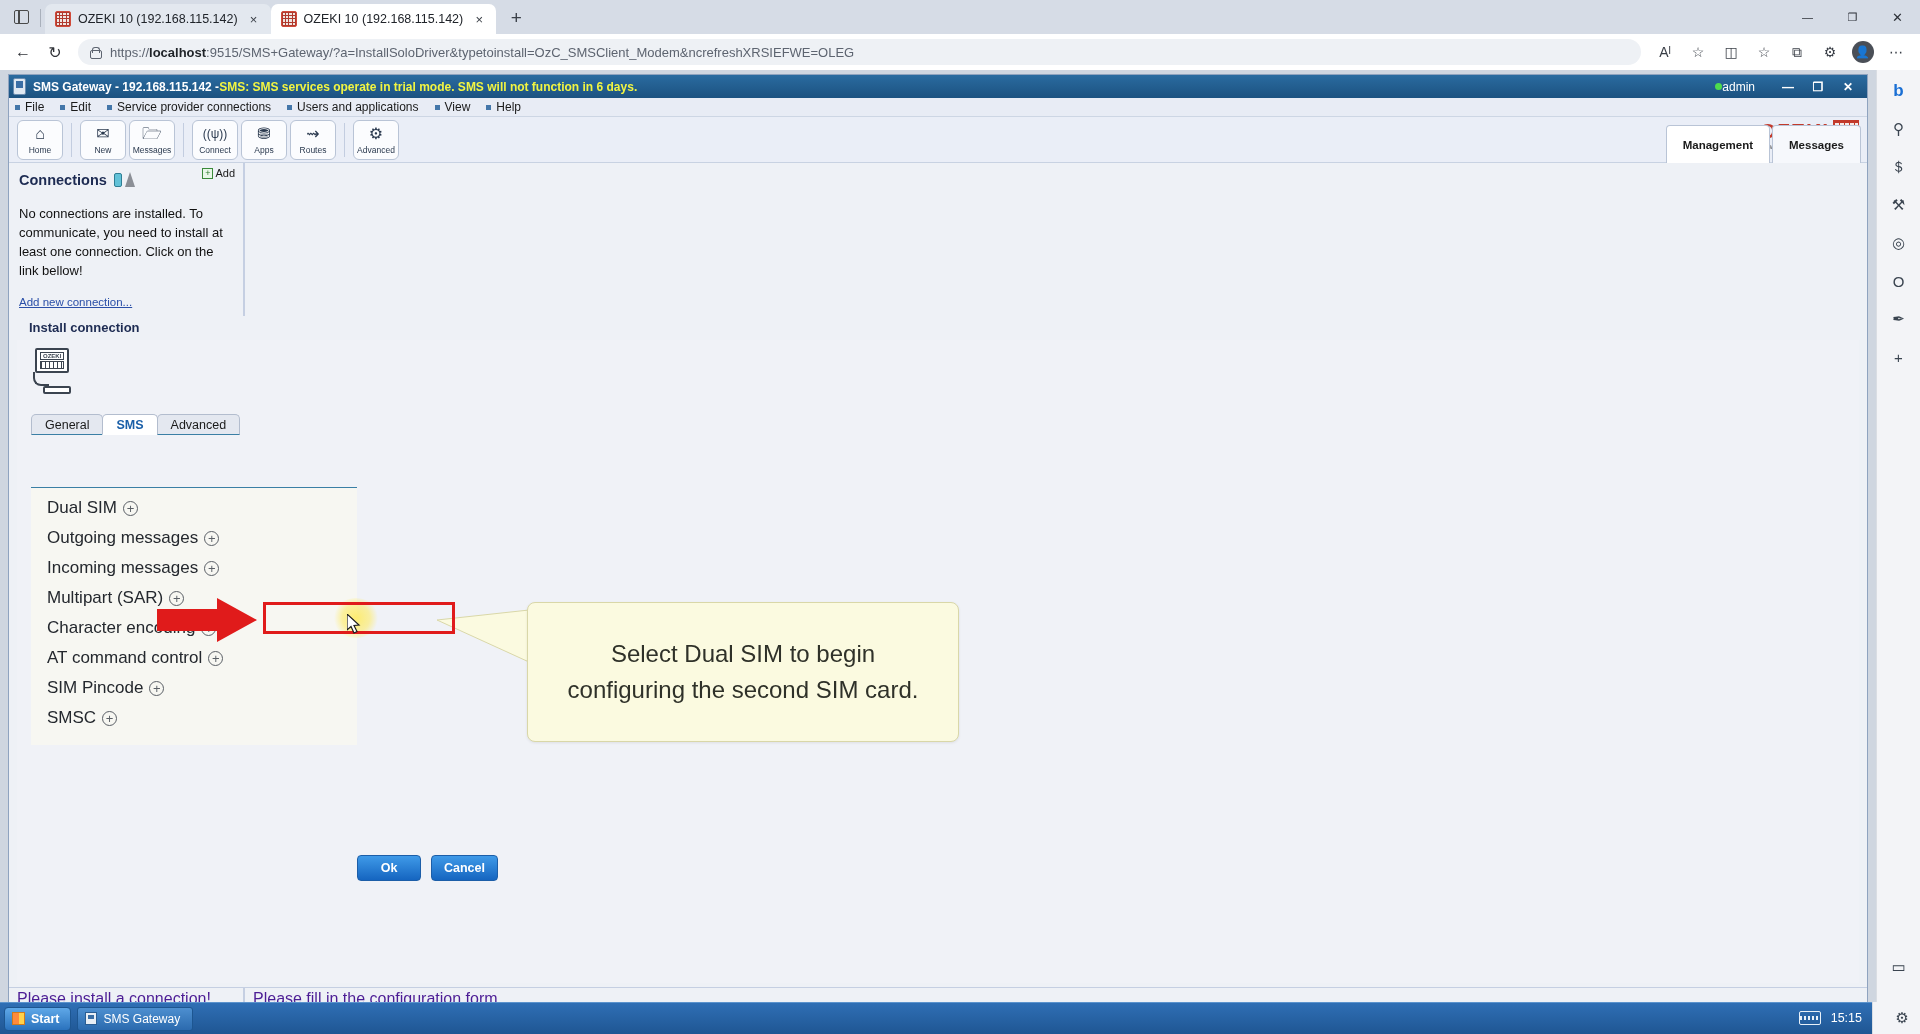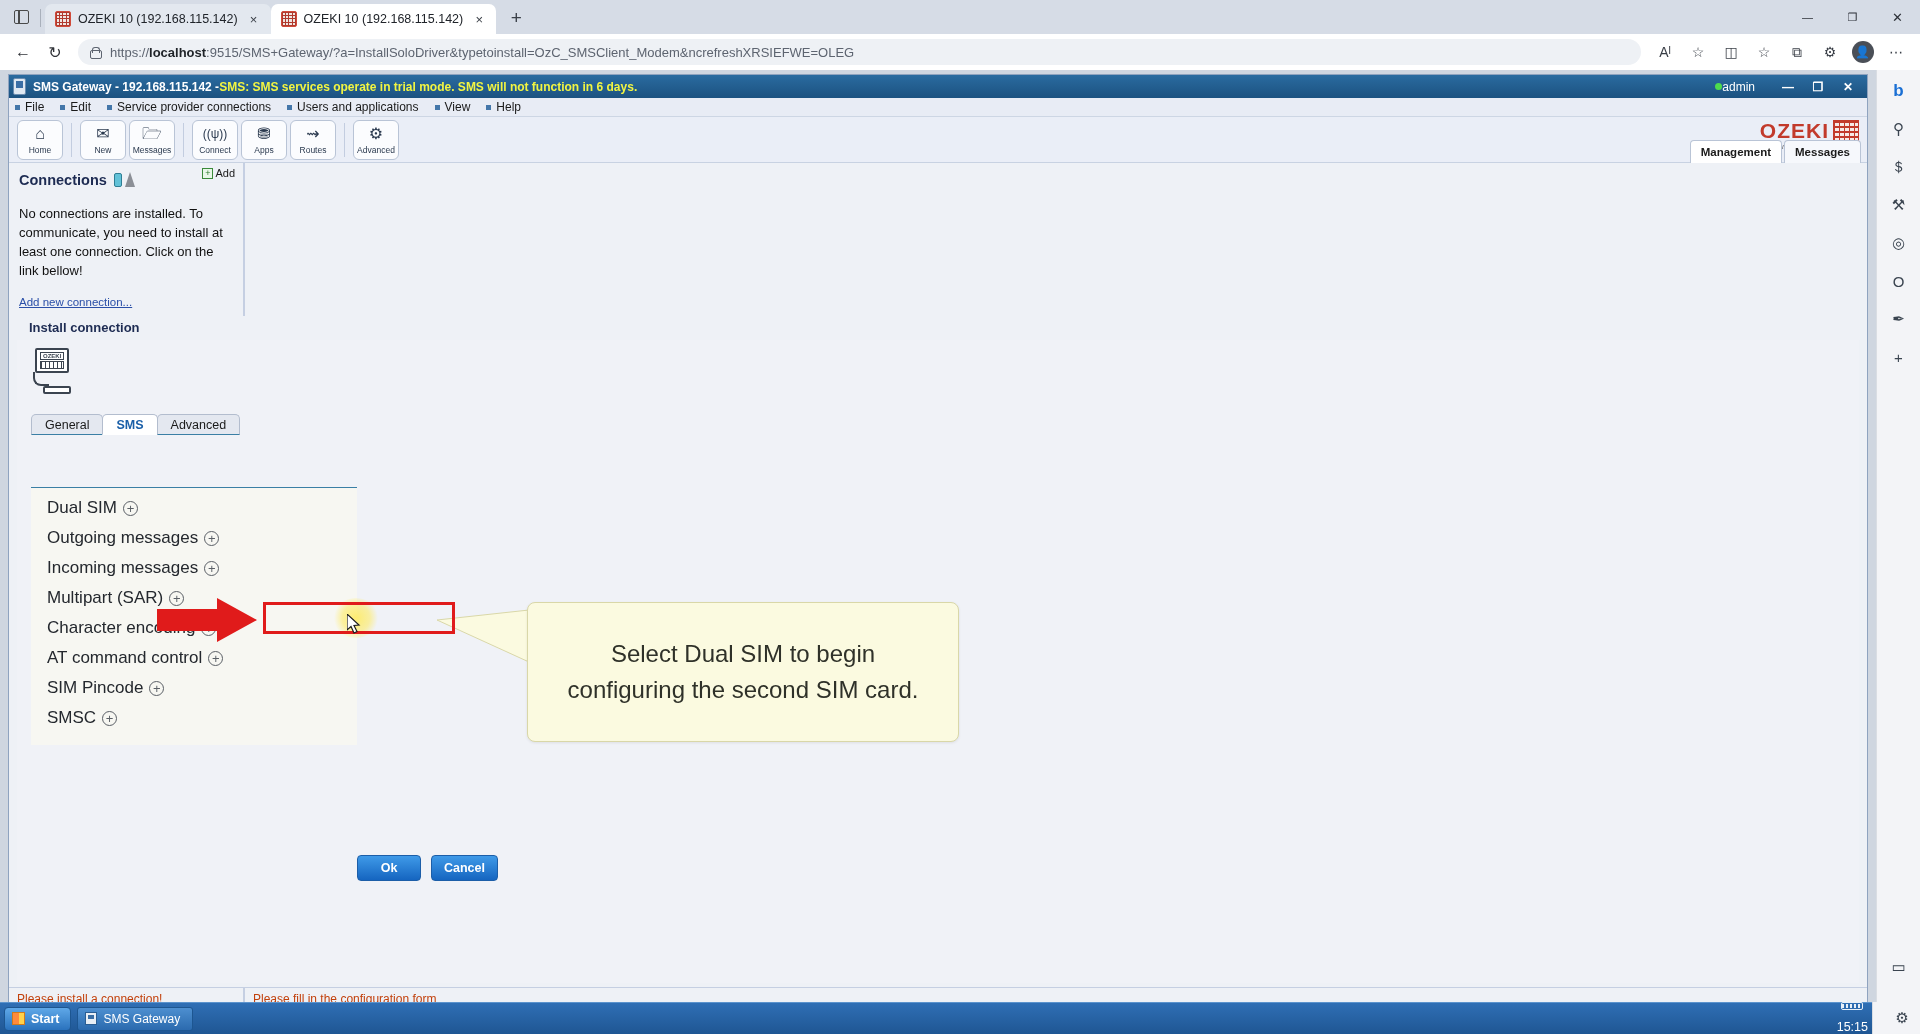--- a/index.html
+++ b/index.html
@@ -144,21 +144,21 @@
   .tbtn {
     width: 46px; height: 40px; background: #fbfcfe; border: 1px solid #b9c4d6; border-radius: 6px;
     display: flex; flex-direction: column; align-items: center; justify-content: center; gap: 1px;
   }
   .tbtn .glyph { font-size: 16px; line-height: 16px; color: #2b3a4f; height: 19px; display: flex; align-items: center; }
   .tbtn .lbl { font-size: 8.5px; color: #2b3a4f; }
   .tdiv { width: 1px; height: 34px; background: #c3cde0; margin: 0 5px; }
 
   .mgmt-tabs { position: absolute; right: 6px; bottom: -1px; display: flex; align-items: flex-end; gap: 2px; }
   .mgmt-tab {
-    height: 23px; padding: 0 10px; background: #f6f8fc; border: 1px solid #b9c4d6;
+    height: 38px; padding: 0 16px; background: #f6f8fc; border: 1px solid #b9c4d6;
     border-bottom: none; border-radius: 4px 4px 0 0; font-size: 11.5px; font-weight: bold;
     color: #1a1a1a; display: flex; align-items: center;
   }
   .mgmt-tab.sel { background: #ffffff; }
 
   .ozeki-logo { position: absolute; right: 8px; top: 3px; display: flex; align-items: flex-start; gap: 4px; }
   .ozeki-logo .txt { display: flex; flex-direction: column; align-items: flex-end; line-height: 1; }
   .ozeki-logo .big { font-size: 21px; font-weight: bold; color: #c23a2b; letter-spacing: 1px; }
   .ozeki-logo .small { font-size: 7.5px; color: #555; margin-top: 2px; }
   .ozeki-logo .grid {
@@ -282,21 +282,21 @@
     width: 64px; height: 26px; border-radius: 4px; border: 1px solid #1c5ea8;
     background: linear-gradient(#3f9ae8, #1565c0);
     color: #fff; font-size: 12.5px; font-weight: bold;
     display: flex; align-items: center; justify-content: center;
   }
   .btn.wide { width: 67px; }
 
   .statusbar {
     position: absolute; left: 0; right: 0; bottom: 0; height: 22px;
     background: #eef1f6; border-top: 1px solid #c5cfe2; display: flex; align-items: center;
-    font-size: 12px; color: #c2410c;
+    font-size: 16px; color: #4c1d95;
   }
   .sb-left { width: 236px; padding-left: 8px; border-right: 2px solid #c5cfe2; height: 100%; display: flex; align-items: center; }
   .sb-right { padding-left: 8px; }
 
   
   .taskbar {
     position: absolute; left: 0; right: 0; bottom: 0; height: 32px;
     background: linear-gradient(#2f6fb5, #1f5693); display: flex; align-items: center;
     padding: 0 4px; border-top: 1px solid #5b93cd;
   }
@@ -320,21 +320,21 @@
   }
   .taskitem .ti {
     width: 12px; height: 13px; background: #e8eef5; border: 1px solid #2a5d93;
     position: relative;
   }
   .taskitem .ti::after {
     content: ""; position: absolute; left: 2px; top: 2px; right: 2px; height: 4px; background: #3a6ea5;
   }
   .tray {
     position: absolute; right: 48px; bottom: 0; height: 32px; display: flex; align-items: center;
-    gap: 10px; color: #fff; font-size: 12.5px; padding-right: 4px; flex-direction: column;
+    gap: 10px; color: #fff; font-size: 12.5px; padding-right: 10px;
   }
   .kbd-ico {
     width: 22px; height: 14px; border: 1.4px solid #e8f0f8; border-radius: 2px;
     background: repeating-linear-gradient(to right, #e8f0f8 0 1.6px, transparent 1.6px 4px);
     background-size: 100% 4px; background-repeat: no-repeat; background-position: center;
     position: relative;
   }
   .gear-tray {
     position: absolute; right: 8px; bottom: 6px; width: 20px; height: 20px;
     display: flex; align-items: center; justify-content: center; font-size: 15px; color: #3a4450;

